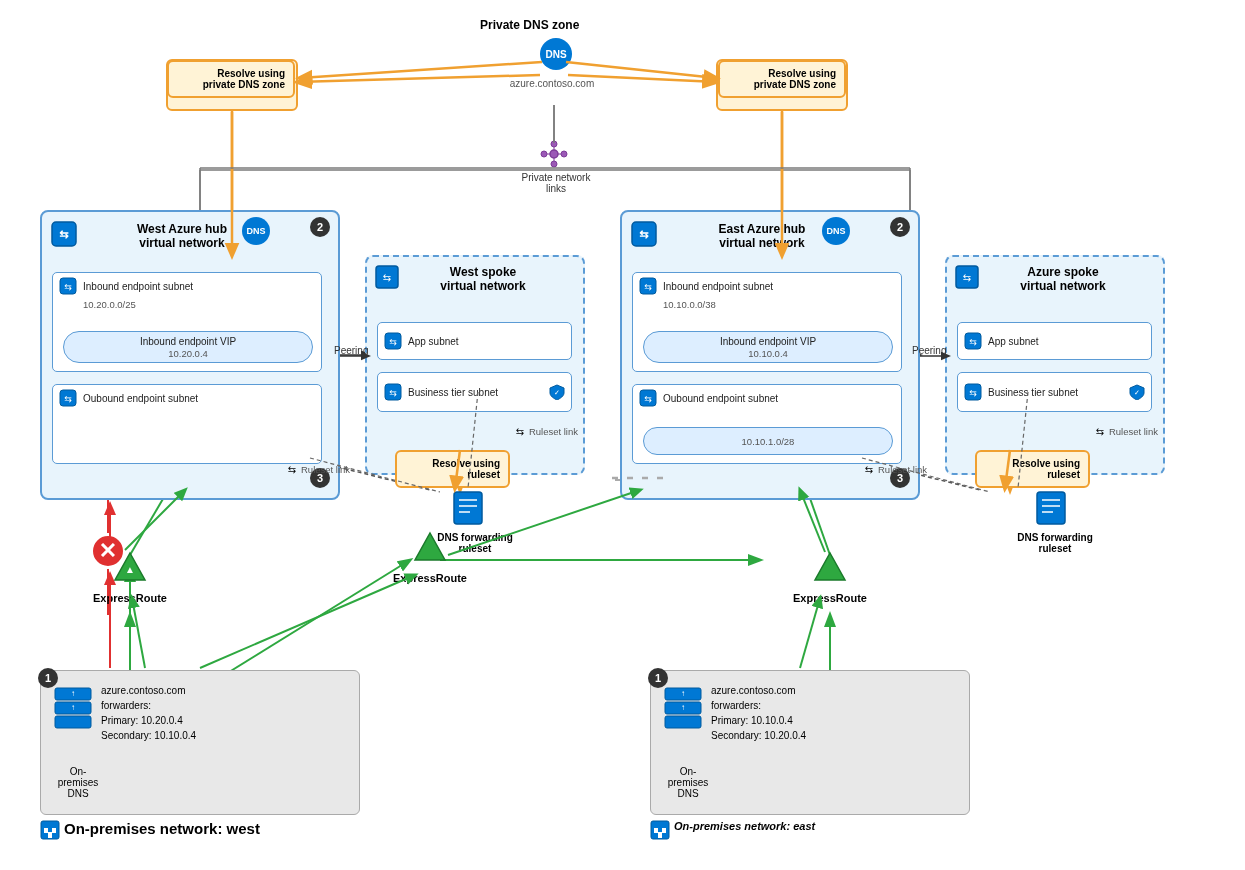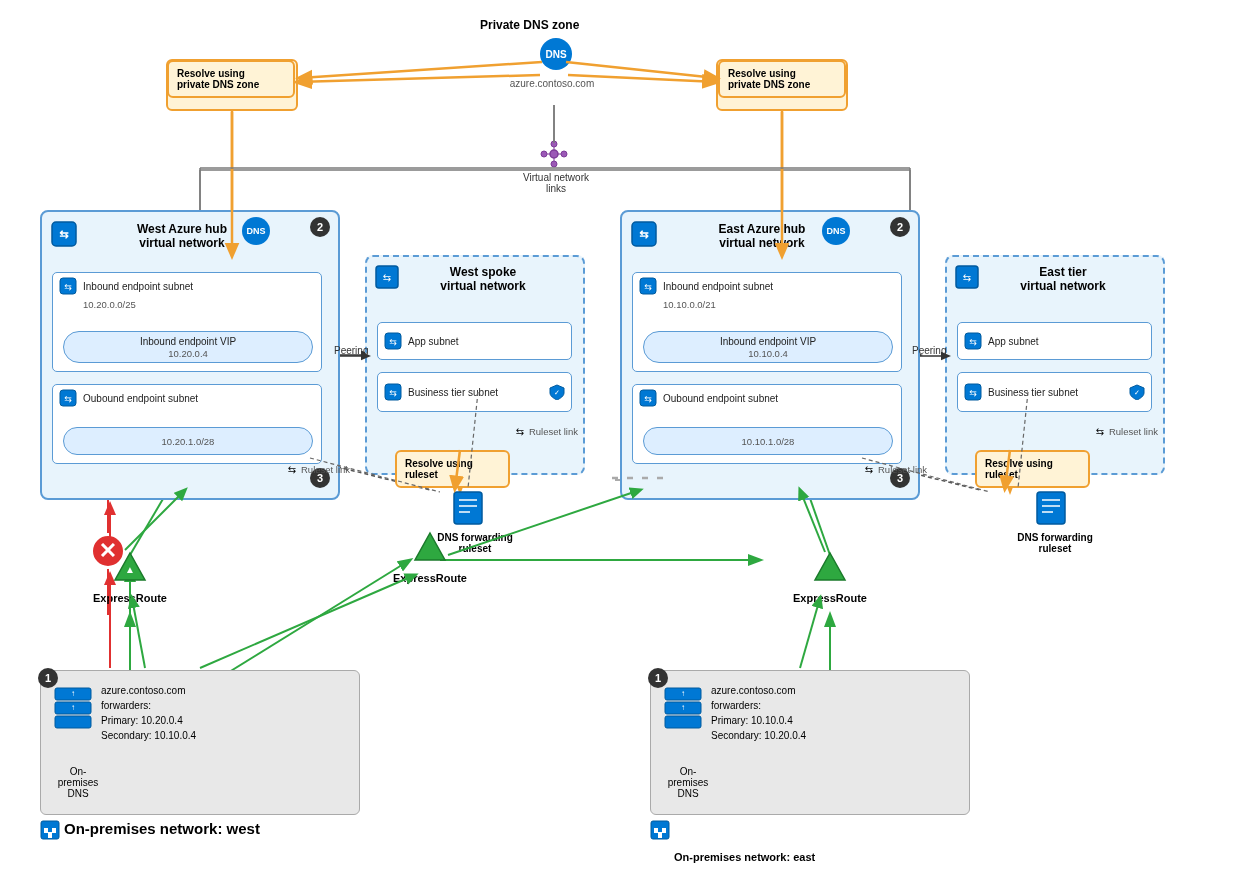--- a/index.html
+++ b/index.html
@@ -48,21 +48,21 @@
       border: 1.5px solid #aaa;
       border-radius: 6px;
       background: #e8e8e8;
     }
     .ruleset-box {
       position: absolute;
       border: 2px solid #f0a030;
       border-radius: 6px;
       background: #fff3d6;
       padding: 4px 8px;
-      text-align: left;
+      text-align: right;
       font-size: 10px;
       font-weight: 600;
     }
     .label-text {
       font-size: 10px;
       color: #222;
     }
     .bold-label {
       font-weight: 700;
       font-size: 11px;
@@ -247,21 +247,21 @@
       <circle cx="14" cy="4" r="3" fill="#9b59b6" stroke="#7d3c98" stroke-width="1"></circle>
       <circle cx="24" cy="14" r="3" fill="#9b59b6" stroke="#7d3c98" stroke-width="1"></circle>
       <circle cx="14" cy="24" r="3" fill="#9b59b6" stroke="#7d3c98" stroke-width="1"></circle>
       <circle cx="4" cy="14" r="3" fill="#9b59b6" stroke="#7d3c98" stroke-width="1"></circle>
       <line x1="14" y1="10" x2="14" y2="7" stroke="#7d3c98" stroke-width="1"></line>
       <line x1="18" y1="14" x2="21" y2="14" stroke="#7d3c98" stroke-width="1"></line>
       <line x1="14" y1="18" x2="14" y2="21" stroke="#7d3c98" stroke-width="1"></line>
       <line x1="10" y1="14" x2="7" y2="14" stroke="#7d3c98" stroke-width="1"></line>
     </svg>
   </div>
-  <div class="vn-links-label" style="position:absolute; left:516px; top:172px; width:80px;">Virtual network links</div>
+  <div class="vn-links-label" style="position:absolute; left:516px; top:172px; width:80px;">Private network links</div>
 
   <div class="ruleset-box" style="left:167px; top:60px; width:128px; padding:6px 8px;">
     <span style="white-space:pre-line;">Resolve using
 private DNS zone</span>
   </div>
 
   <div class="ruleset-box" style="left:718px; top:60px; width:128px; padding:6px 8px;">
     <span style="white-space:pre-line;">Resolve using
 private DNS zone</span>
   </div>
@@ -298,23 +298,20 @@
 
     <div class="subnet-box" style="left:10px; top:172px; width:270px; height:80px;">
       <div style="display:flex; align-items:center; gap:6px; margin-bottom:4px;">
         <svg width="18" height="18" viewBox="0 0 18 18">
           <rect x="1" y="1" width="16" height="16" rx="3" fill="#0078d4" stroke="#005a9e" stroke-width="1"></rect>
           <text x="9" y="13" text-anchor="middle" fill="white" font-size="9">⇆</text>
         </svg>
         <span class="label-text">Oubound endpoint subnet</span>
       </div>
 
-      <div class="subnet-inner" style="left:10px; bottom:8px; width:250px; height:28px;">
-        <span class="small-label">10.20.1.0/28</span>
-      </div>
     </div>
 
     <div class="badge" style="position:absolute; left:268px; bottom:10px;">3</div>
   </div>
 
   <div class="vnet-box" style="left:365px; top:255px; width:220px; height:220px; border-style:dashed;">
     <div style="position:absolute; left:8px; top:8px;">
       <svg width="24" height="24" viewBox="0 0 24 24">
         <rect x="1" y="1" width="22" height="22" rx="3" fill="#0078d4" stroke="#005a9e" stroke-width="1.5"></rect>
         <text x="12" y="16" text-anchor="middle" fill="white" font-size="10">⇆</text>
@@ -393,21 +390,21 @@
     <div class="badge" style="position:absolute; left:268px; top:5px;">2</div>
 
     <div class="subnet-box" style="left:10px; top:60px; width:270px; height:100px;">
       <div style="display:flex; align-items:center; gap:6px; margin-bottom:4px;">
         <svg width="18" height="18" viewBox="0 0 18 18">
           <rect x="1" y="1" width="16" height="16" rx="3" fill="#0078d4" stroke="#005a9e" stroke-width="1"></rect>
           <text x="9" y="13" text-anchor="middle" fill="white" font-size="9">⇆</text>
         </svg>
         <span class="label-text">Inbound endpoint subnet</span>
       </div>
-      <div class="small-label" style="margin-left:24px; margin-bottom:6px;">10.10.0.0/21</div>
+      <div class="small-label" style="margin-left:24px; margin-bottom:6px;">10.10.0.0/38</div>
       <div class="subnet-inner" style="left:10px; bottom:8px; width:250px; height:32px; flex-direction:column; gap:1px;">
         <span class="label-text">Inbound endpoint VIP</span>
         <span class="small-label">10.10.0.4</span>
       </div>
     </div>
 
     <div class="subnet-box" style="left:10px; top:172px; width:270px; height:80px;">
       <div style="display:flex; align-items:center; gap:6px; margin-bottom:4px;">
         <svg width="18" height="18" viewBox="0 0 18 18">
           <rect x="1" y="1" width="16" height="16" rx="3" fill="#0078d4" stroke="#005a9e" stroke-width="1"></rect>
@@ -423,21 +420,21 @@
     <div class="badge" style="position:absolute; left:268px; bottom:10px;">3</div>
   </div>
 
   <div class="vnet-box" style="left:945px; top:255px; width:220px; height:220px; border-style:dashed;">
     <div style="position:absolute; left:8px; top:8px;">
       <svg width="24" height="24" viewBox="0 0 24 24">
         <rect x="1" y="1" width="22" height="22" rx="3" fill="#0078d4" stroke="#005a9e" stroke-width="1.5"></rect>
         <text x="12" y="16" text-anchor="middle" fill="white" font-size="10">⇆</text>
       </svg>
     </div>
-    <div class="bold-label" style="position:absolute; left:36px; top:8px; width:160px; white-space:pre-line; font-size:12px;">East tier
+    <div class="bold-label" style="position:absolute; left:36px; top:8px; width:160px; white-space:pre-line; font-size:12px;">Azure spoke
 virtual network</div>
 
     <div class="subnet-box" style="left:10px; top:65px; width:195px; height:38px; display:flex; align-items:center;">
       <svg width="18" height="18" viewBox="0 0 18 18" style="margin-right:6px;">
         <rect x="1" y="1" width="16" height="16" rx="3" fill="#0078d4" stroke="#005a9e" stroke-width="1"></rect>
         <text x="9" y="13" text-anchor="middle" fill="white" font-size="9">⇆</text>
       </svg>
       <span class="label-text">App subnet</span>
     </div>
 
@@ -569,21 +566,21 @@
   </div>
 
   <div style="position:absolute; left:650px; top:820px;">
     <svg width="20" height="20" viewBox="0 0 20 20">
       <rect x="1" y="1" width="18" height="18" rx="2" fill="#0078d4" stroke="#005a9e" stroke-width="1"></rect>
       <rect x="4" y="8" width="4" height="5" fill="white"></rect>
       <rect x="12" y="8" width="4" height="5" fill="white"></rect>
       <rect x="8" y="12" width="4" height="6" fill="white"></rect>
     </svg>
   </div>
-  <div style="position:absolute; left:674px; top:851px; font-weight:700; font-size:11px;">On-premises
+  <div style="position:absolute; left:674px; top:820px; font-weight:700; font-size:11px;font-style:italic;">On-premises
 network: east</div>
 
   <div class="badge badge-1" style="position:absolute; left:648px; top:668px;">1</div>
 
   <svg style="position:absolute;top:0;left:0;width:1245px;height:870px;pointer-events:none;">
     <defs>
       <marker id="ag" markerWidth="7" markerHeight="7" refX="5" refY="3" orient="auto">
         <path d="M0,0 L0,6 L7,3 z" fill="#2ea840"></path>
       </marker>
       <marker id="ar" markerWidth="7" markerHeight="7" refX="5" refY="3" orient="auto">

